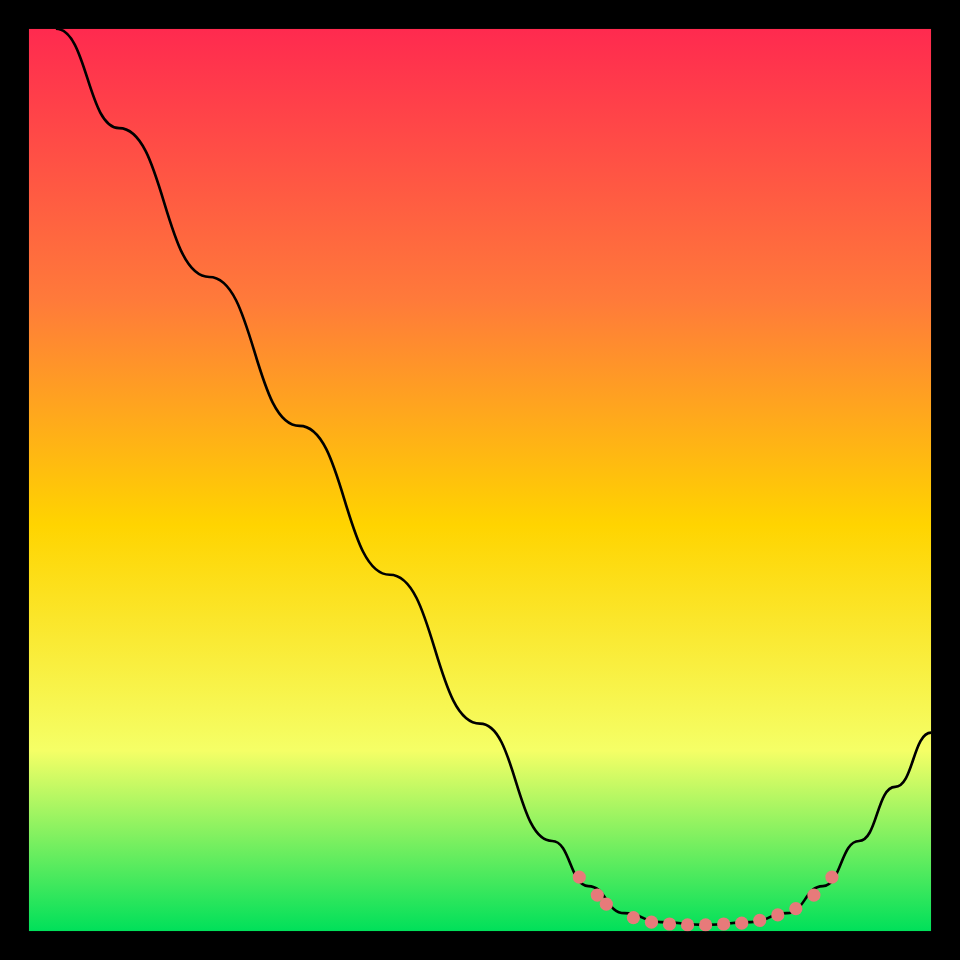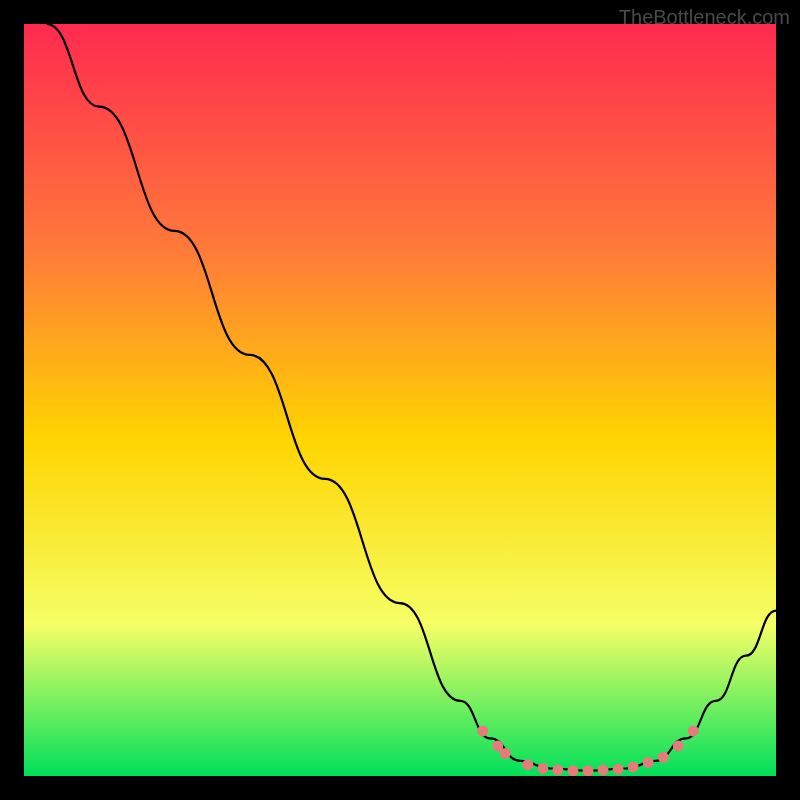--- a/index.html
+++ b/index.html
@@ -6,21 +6,20 @@
   body { width: 800px; height: 800px; background: #000; position: relative; font-family: Arial, sans-serif; }
   .container { width: 800px; height: 800px; position: relative; }
   .watermark { position: absolute; top: 6px; right: 10px; color: #4a4a4a; font-size: 20px; font-weight: 500; z-index: 10; }
   .plot-area { position: absolute; top: 24px; left: 24px; width: 752px; height: 752px; }
   svg { display: block; }
 </style>
 </head>
 <body>
 
 <div class="container">
-  <div class="watermark">TheBottleneck.com</div>
   <div class="plot-area">
     <svg id="chart-svg" width="752" height="752" viewBox="0 0 752 752">
       <defs>
         <linearGradient id="bg-grad" x1="0" y1="0" x2="0" y2="1">
           <stop id="g0" offset="0%" stop-color="#ff2a4f"></stop>
           <stop id="g1" offset="30%" stop-color="#ff7a3a"></stop>
           <stop id="g2" offset="55%" stop-color="#ffd400"></stop>
           <stop id="g3" offset="80%" stop-color="#f5ff66"></stop>
           <stop id="g4" offset="100%" stop-color="#00e05a"></stop>
         </linearGradient>

